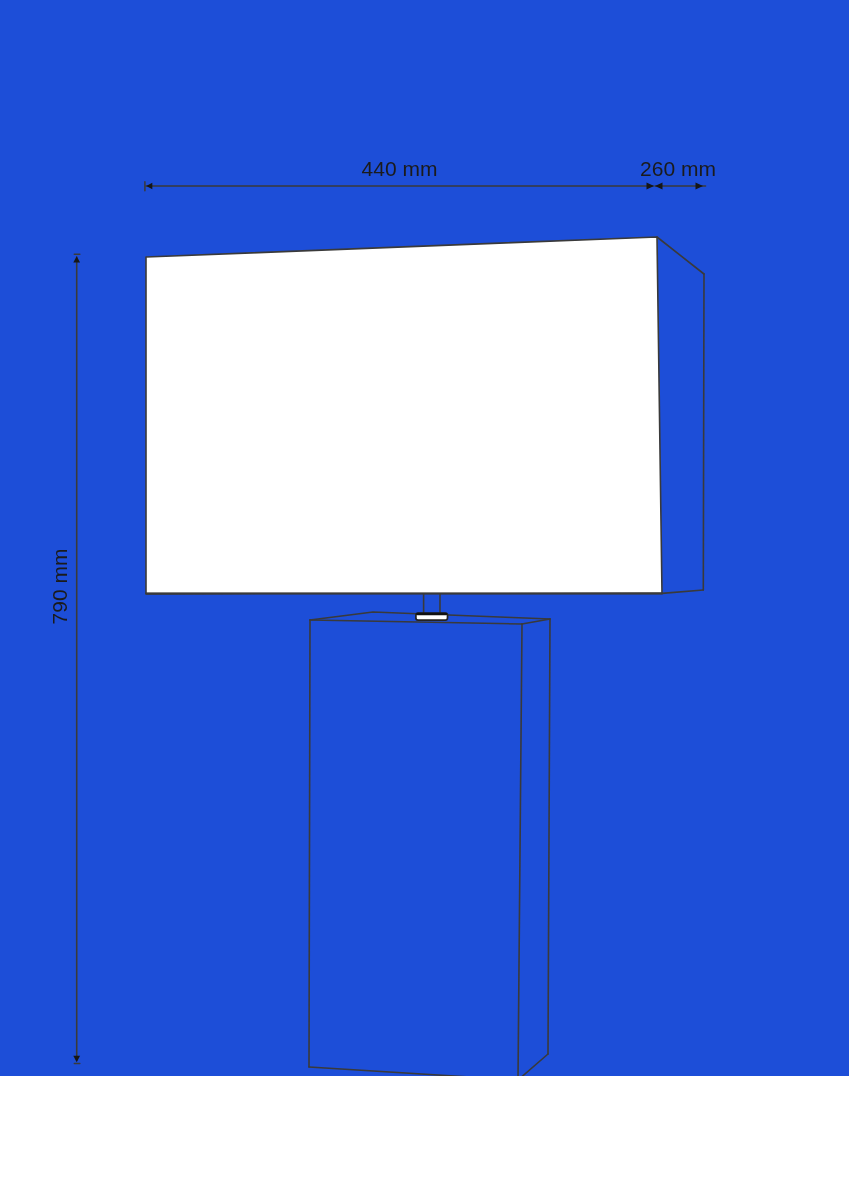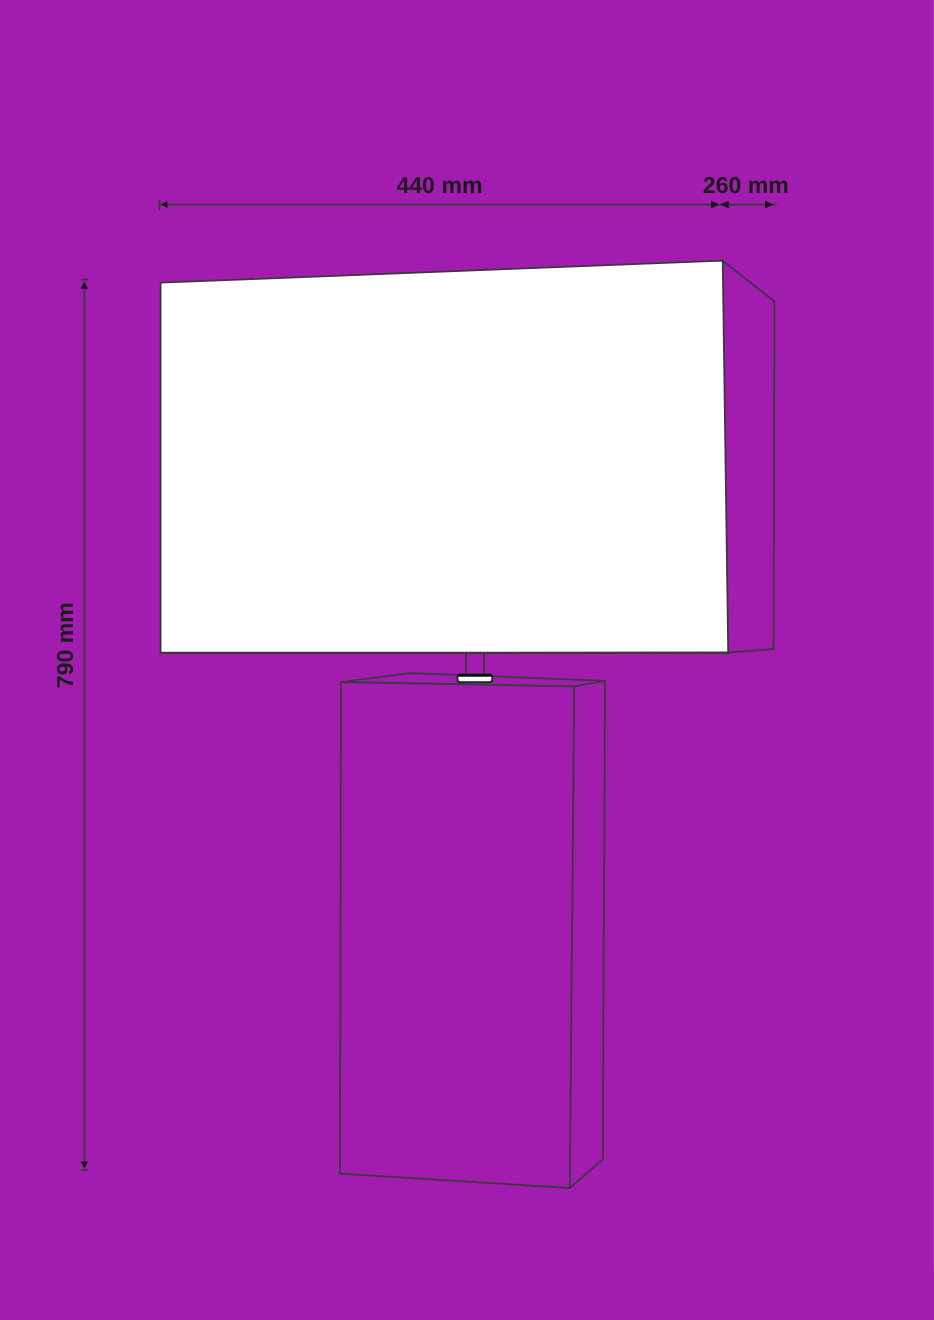--- a/index.html
+++ b/index.html
@@ -1,16 +1,16 @@
 <!DOCTYPE html>
 <html><head>
 <meta charset="utf-8">
 <style>
   html,body{margin:0;padding:0;background:#ffffff;}
-  .page{position:relative;width:849px;height:1200px;background:#a21caf;overflow:hidden;font-weight:bold;}
+  .page{position:relative;width:849px;height:1076px;background:#1d4ed8;overflow:hidden;}
   svg{display:block;}
   text{font-family:"Liberation Sans",sans-serif;fill:#1b1b1b;}
 </style>
 </head>
 <body>
 
 <div class="page">
 <svg width="849" height="1200" viewBox="0 0 849 1200" style="filter:blur(0.38px)">
   <g stroke="#3a3a3a" stroke-width="1.6" fill="none" stroke-linecap="round" stroke-linejoin="round">
 

